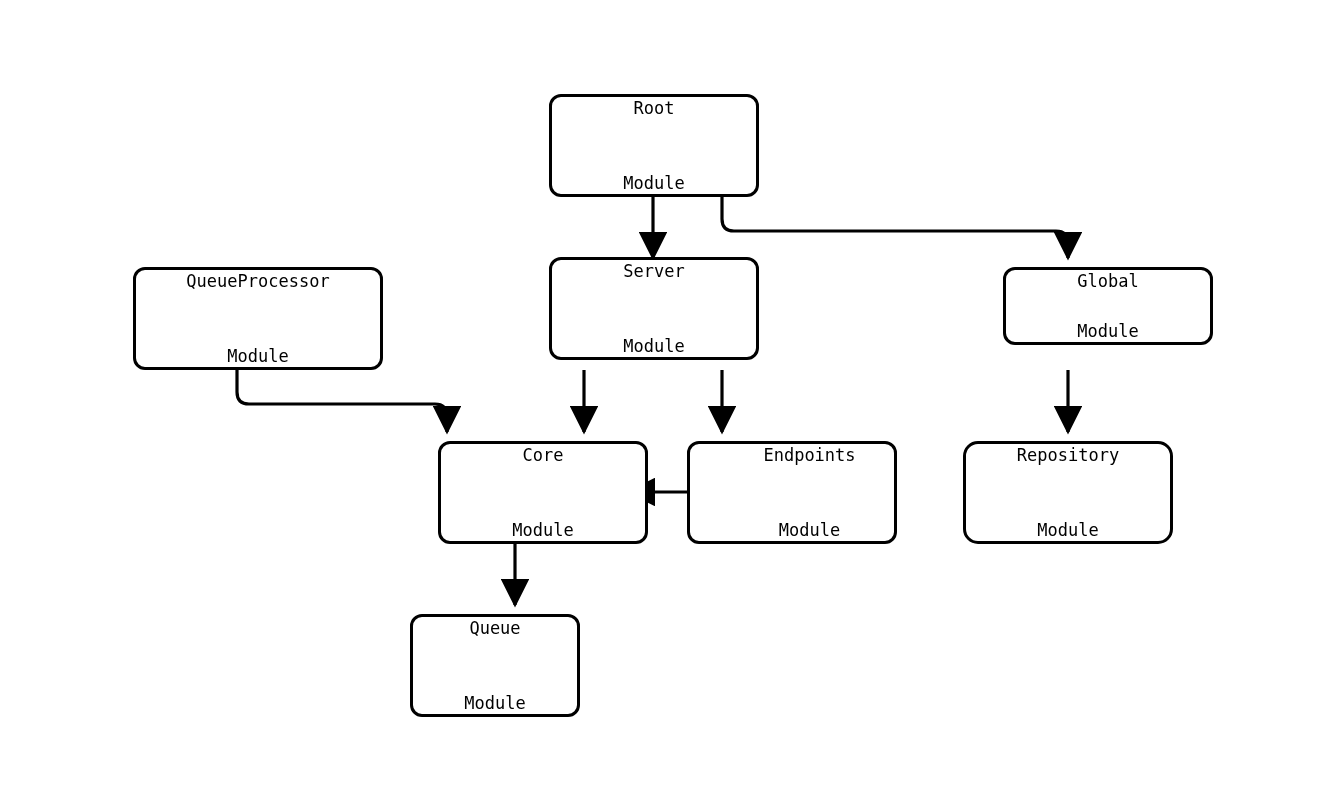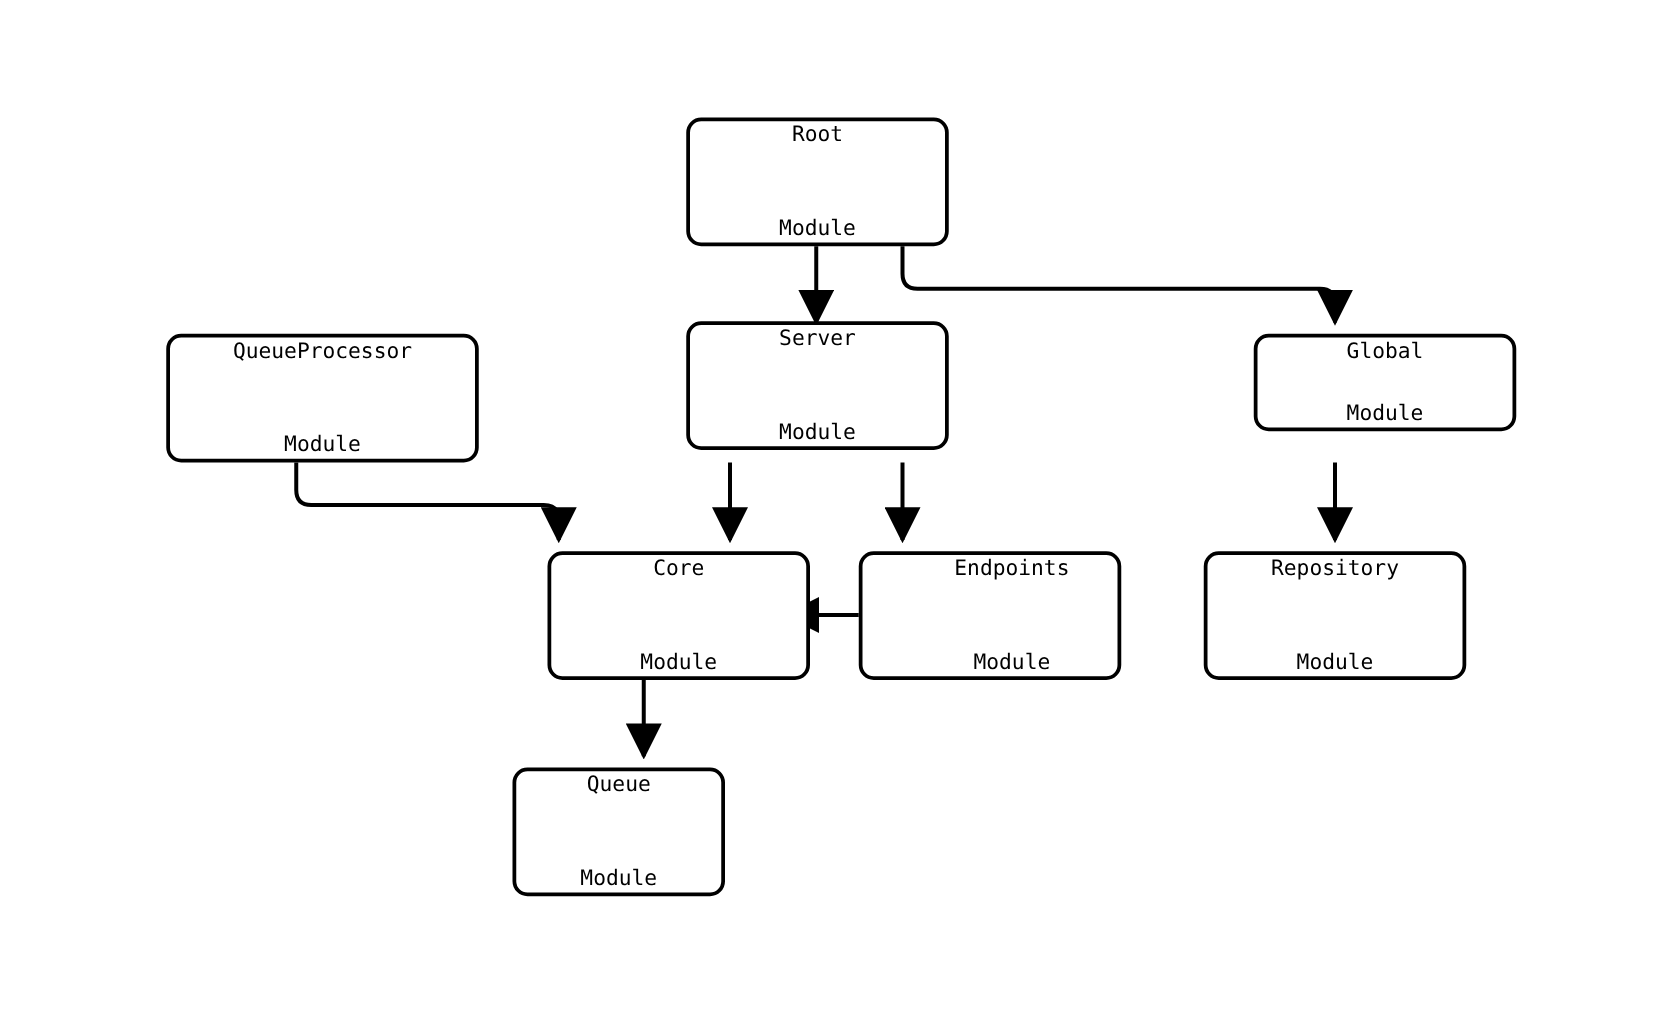--- a/index.html
+++ b/index.html
@@ -95,21 +95,21 @@
   <div class="node" style="left:410px; top:441px; width:210px; height:103px;margin-left:28px;">
     <div class="node-label">Core</div>
     <div class="node-label">Module</div>
   </div>
 
   <div class="node" style="left:687px; top:441px; width:210px; height:103px;padding-left:35px;">
     <div class="node-label">Endpoints</div>
     <div class="node-label">Module</div>
   </div>
 
-  <div class="node" style="left:963px; top:441px; width:210px; height:103px;">
+  <div class="node" style="left:963px; top:441px; width:210px; height:103px;border-radius:15px;">
     <div class="node-label">Repository</div>
     <div class="node-label">Module</div>
   </div>
 
   <div class="node" style="left:410px; top:614px; width:170px; height:103px;">
     <div class="node-label">Queue</div>
     <div class="node-label">Module</div>
   </div>
 
 </div>

